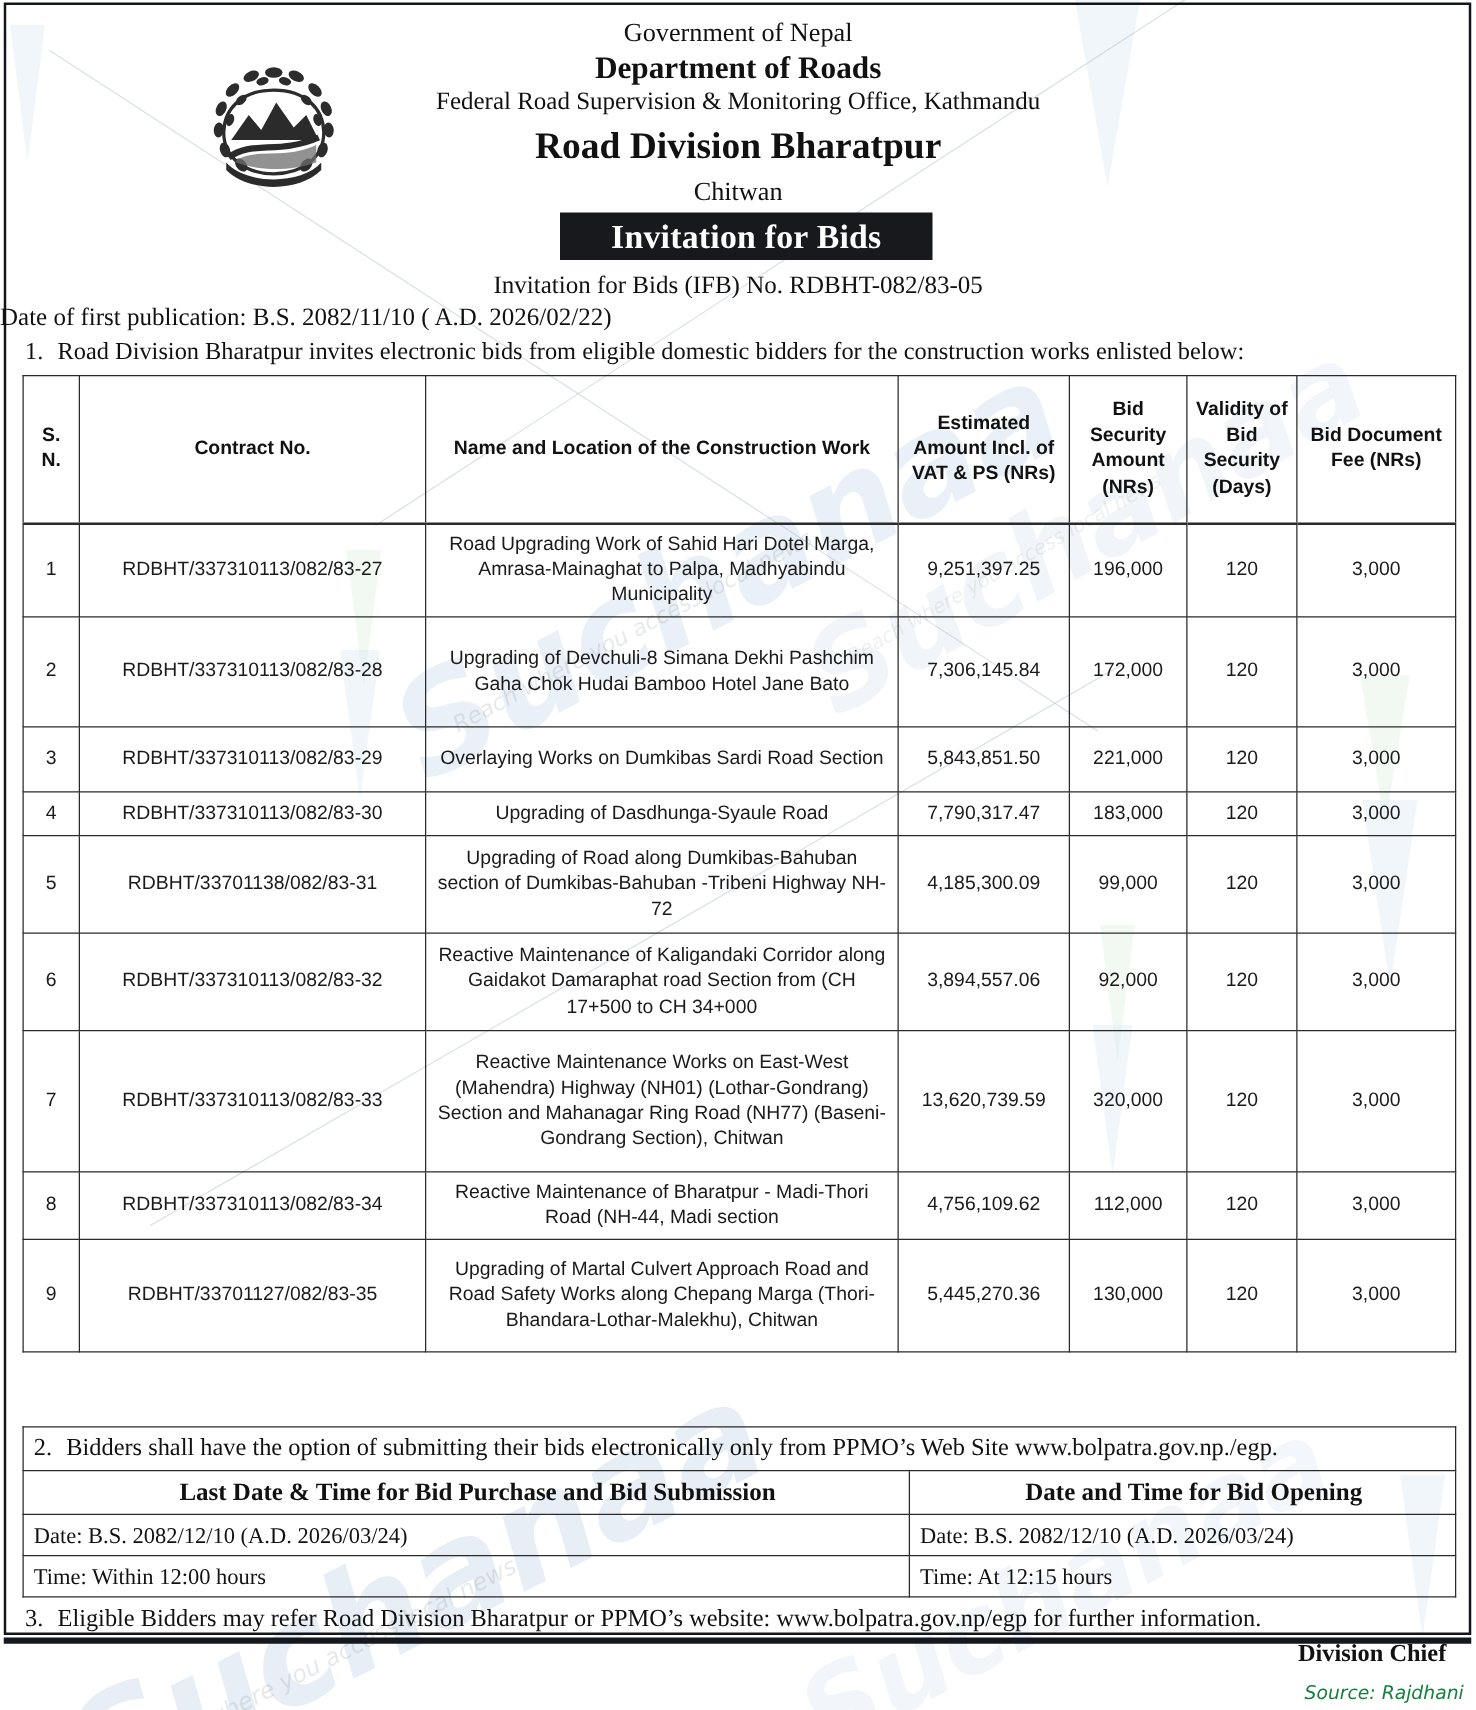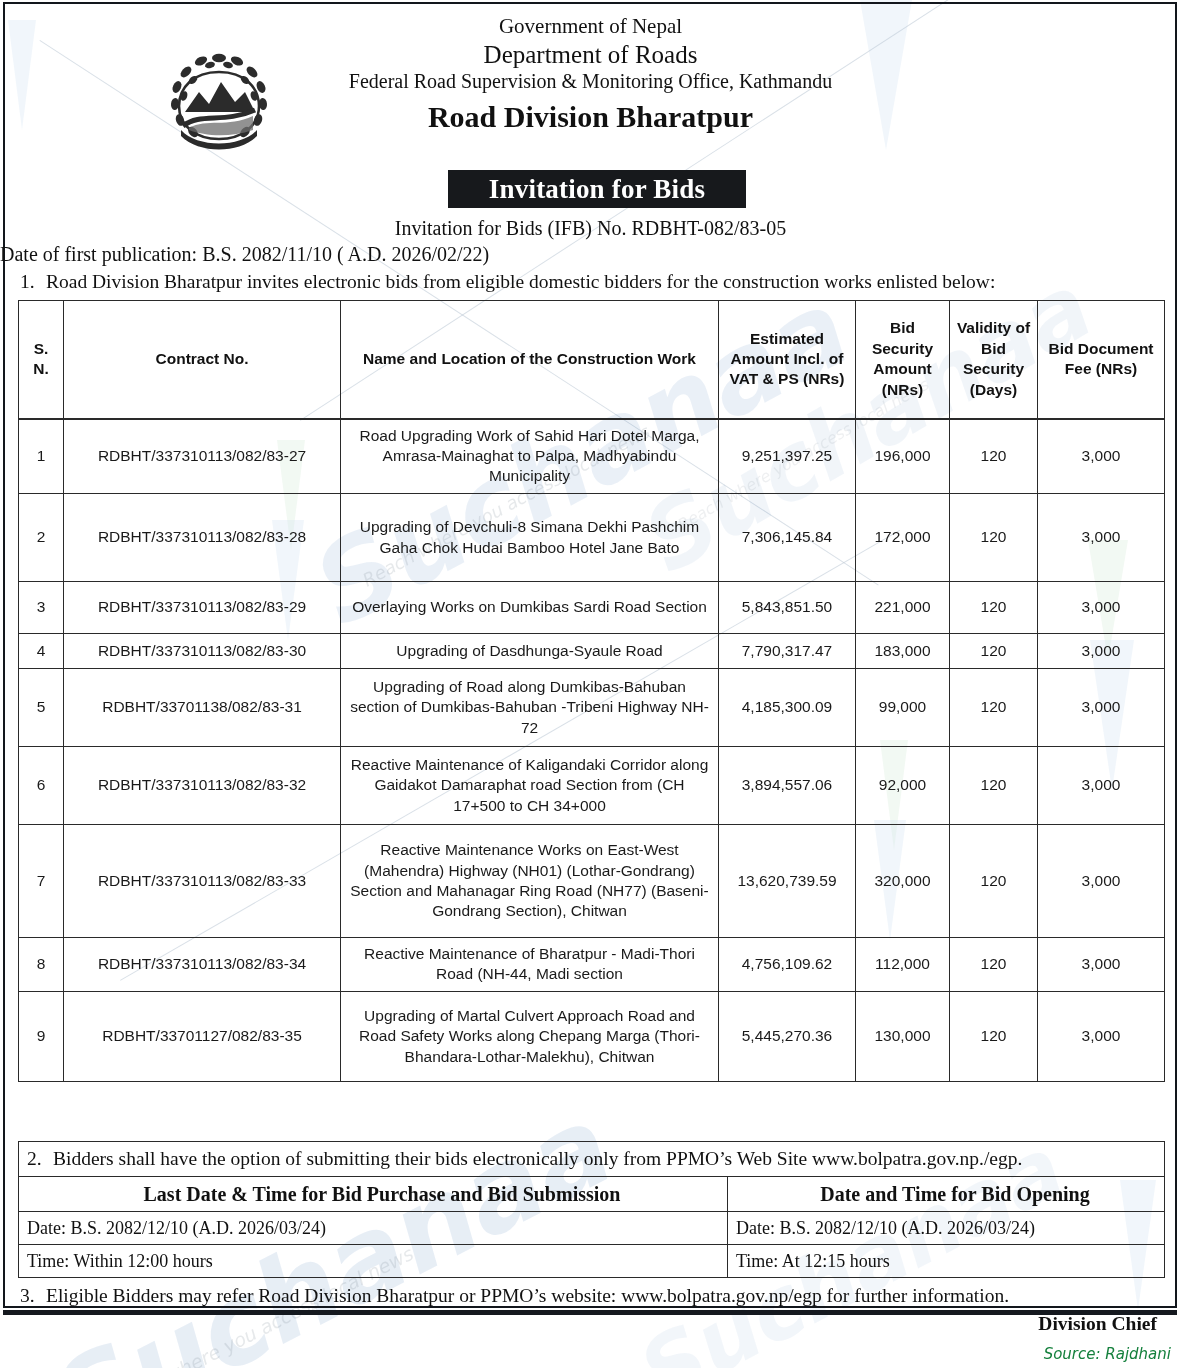--- a/index.html
+++ b/index.html
@@ -71,21 +71,21 @@
     z-index:3;
   }
 
   
   .emblem{
     position:absolute; left:163px; top:46px;
     width:112px; height:112px;
   }
   .hdr{ text-align:center; }
   .h-gov   { position:absolute; left:0; right:0; top:14px;  font-size:21px; }
-  .h-dept  { position:absolute; left:0; right:0; top:41px;  font-size:25px; font-weight:normal; }
+  .h-dept  { position:absolute; left:0; right:0; top:41px;  font-size:25px; font-weight:bold; }
   .h-office{ position:absolute; left:0; right:0; top:70px;  font-size:20px; }
   .h-div   { position:absolute; left:0; right:0; top:100px; font-size:30px; font-weight:bold; }
   .h-city  { position:absolute; left:0; right:0; top:141px; font-size:21px; }
 
   .ifb-banner{
     position:absolute; left:448px; top:170px;
     width:298px; height:38px;
     background:#17191c;
     color:#ffffff;
     font-size:27px; font-weight:bold;
@@ -248,20 +248,21 @@
 
         <path d="M18 84 C 34 102 78 102 94 84 L94 90 C 76 108 36 108 18 90 Z" fill="#2b2b2b"></path>
       </g>
     </svg>
   </div>
 
   <div class="hdr h-gov">Government of Nepal</div>
   <div class="hdr h-dept">Department of Roads</div>
   <div class="hdr h-office">Federal Road Supervision &amp; Monitoring Office, Kathmandu</div>
   <div class="hdr h-div">Road Division Bharatpur</div>
+  <div class="hdr h-city">Chitwan</div>
 
   <div class="ifb-banner">Invitation for Bids</div>
 
   <div class="h-ifbno">Invitation for Bids (IFB) No. RDBHT-082/83-05</div>
   <div class="h-pubdt">Date of first publication: B.S. 2082/11/10 ( A.D. 2026/02/22)</div>
 
   <div class="clause1">
     <span class="num">1.</span><span>Road Division Bharatpur invites electronic bids from eligible domestic bidders for the construction works enlisted below:</span>
   </div>
 

